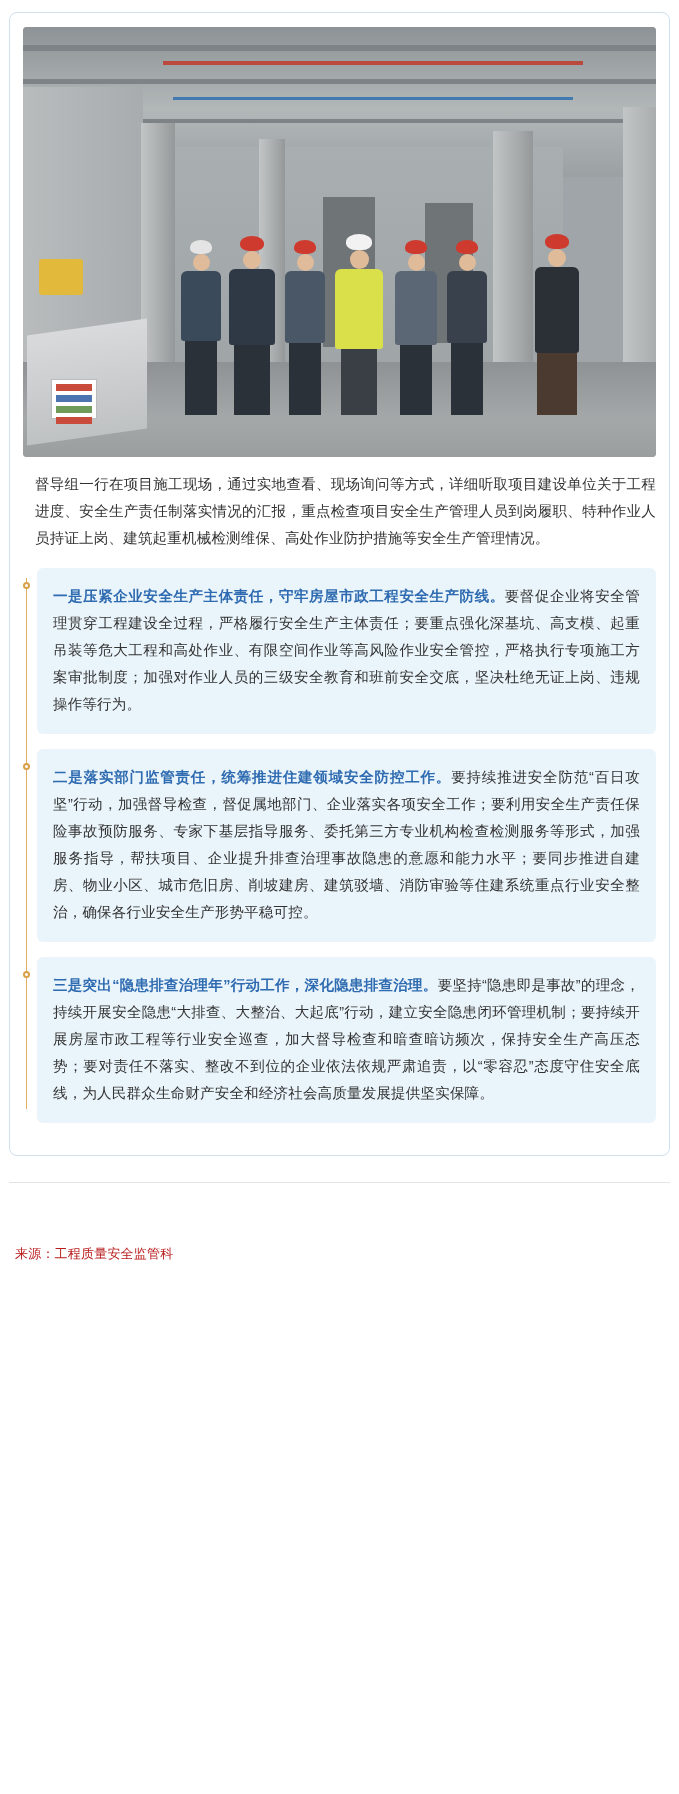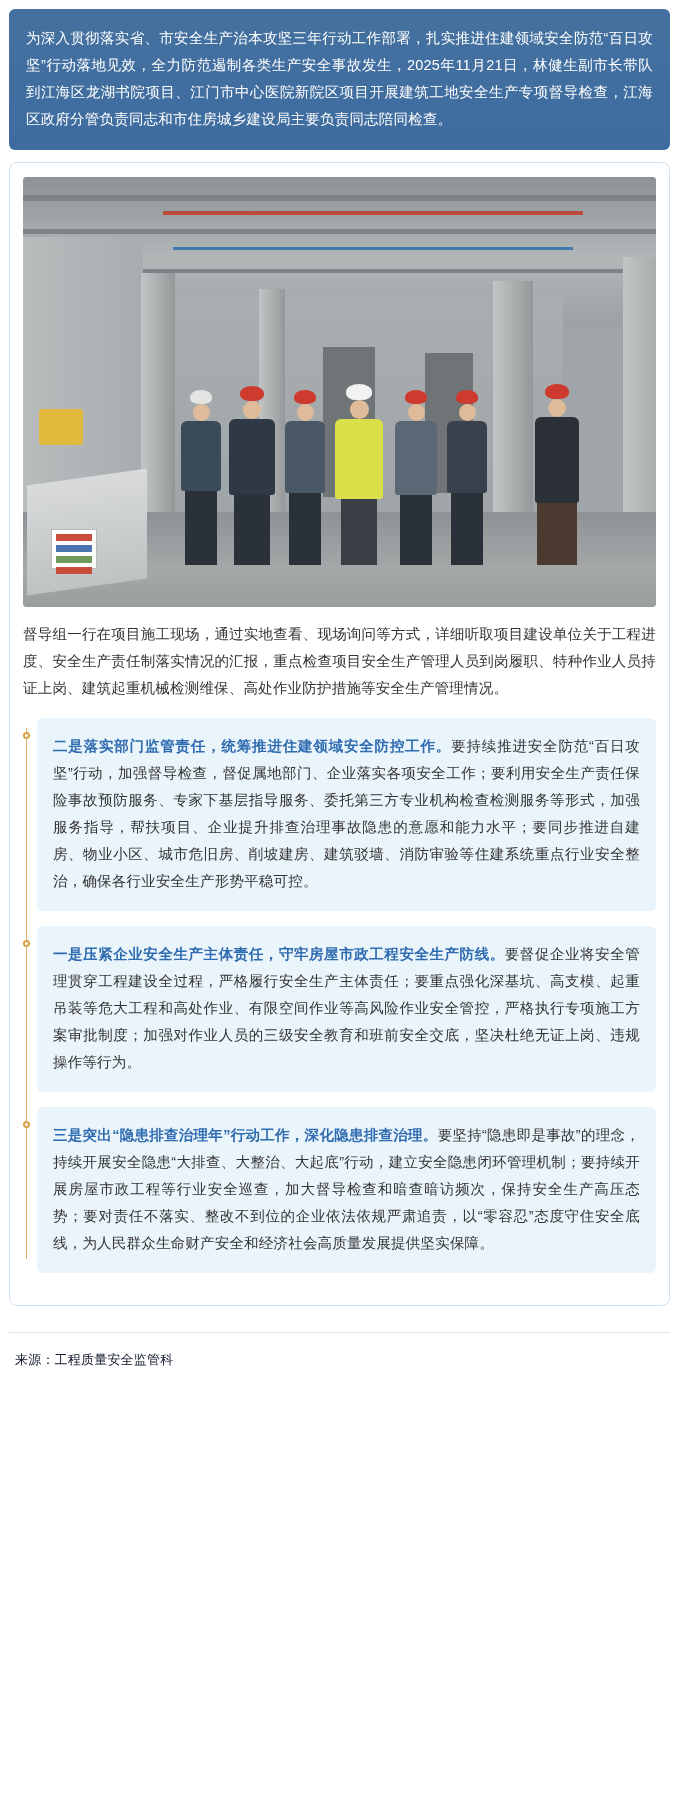--- a/index.html
+++ b/index.html
@@ -53,21 +53,21 @@
     overflow: hidden;
     line-height: 0;
   }
   .photo {
     width: 100%;
     height: 430px;
     display: block;
   }
 
   .para {
-    margin: 14px 0 0 0;
+    margin: 14px 0 0 12px;
     font-size: 14.5px;
     line-height: 27px;
     color: #333333;
     text-align: justify;
     letter-spacing: 0.2px;
   }
   .para.tight { margin-top: 18px; }
 
   
   .points {
@@ -118,22 +118,23 @@
 
   
   .footer {
     margin: 26px 9px 0 9px;
     border-top: 1px solid #e4e4e4;
     padding: 14px 6px 0 6px;
   }
   .footer div {
     font-size: 13px;
     line-height: 26px;
-    color: #0f172a;
+    color: #b91c1c;
     letter-spacing: .2px;
+    margin-top: 44px;
   }
 
   
   .scene { position: relative; width: 100%; height: 430px; background: #9fa5a8; overflow: hidden; }
   .s-ceiling { position:absolute; left:0; top:0; width:100%; height:150px;
     background: linear-gradient(180deg,#8d9396 0%, #b2b7b8 55%, #9ba1a3 100%); }
   .s-ceil-beam { position:absolute; background:#7d8386; }
   .s-wall-left { position:absolute; left:0; top:60px; width:120px; height:300px;
     background: linear-gradient(90deg,#b9bcbd 0%, #a8acae 100%); }
   .s-wall-back { position:absolute; left:120px; top:120px; width:420px; height:230px;
@@ -157,23 +158,20 @@
   .person .helmet { border-radius:50% 50% 40% 40%; margin:0 auto; }
   .person .body { border-radius:6px 6px 3px 3px; margin:0 auto; }
   .person .legs { background:#2b3138; margin:0 auto; }
   .vest { background:#d9e04a; }
 </style>
 </head>
 <body>
 
 <div class="page">
 
-  <section class="intro-banner">
-    <p>为深入贯彻落实省、市安全生产治本攻坚三年行动工作部署，扎实推进住建领域安全防范“百日攻坚”行动落地见效，全力防范遏制各类生产安全事故发生，2025年11月21日，林健生副市长带队到江海区龙湖书院项目、江门市中心医院新院区项目开展建筑工地安全生产专项督导检查，江海区政府分管负责同志和市住房城乡建设局主要负责同志陪同检查。</p>
-  </section>
 
   <section class="body-card">
 
     <div class="photo-wrap">
       <div class="scene photo" aria-label="督导组在建筑工地施工现场检查">
         <div class="s-ceiling"></div>
         <div class="s-ceil-beam" style="left:0;top:18px;width:100%;height:6px;"></div>
         <div class="s-ceil-beam" style="left:0;top:52px;width:100%;height:5px;"></div>
         <div class="s-ceil-beam" style="left:0;top:92px;width:100%;height:4px;"></div>
         <div class="s-pipe" style="left:140px;top:34px;width:420px;"></div>
@@ -240,26 +238,26 @@
         </div>
       </div>
     </div>
 
     <p class="para">督导组一行在项目施工现场，通过实地查看、现场询问等方式，详细听取项目建设单位关于工程进度、安全生产责任制落实情况的汇报，重点检查项目安全生产管理人员到岗履职、特种作业人员持证上岗、建筑起重机械检测维保、高处作业防护措施等安全生产管理情况。</p>
 
     <div class="points">
 
       <div class="point">
         <span class="dot"></span>
-        <p><span class="lead">二是落实部门监管责任，统筹推进住建领域安全防控工作。</span><span>要持续推进安全防范“百日攻坚”行动，加强督导检查，督促属地部门、企业落实各项安全工作；要利用安全生产责任保险事故预防服务、专家下基层指导服务、委托第三方专业机构检查检测服务等形式，加强服务指导，帮扶项目、企业提升排查治理事故隐患的意愿和能力水平；要同步推进自建房、物业小区、城市危旧房、削坡建房、建筑驳墙、消防审验等住建系统重点行业安全整治，确保各行业安全生产形势平稳可控。</span></p>
+        <p><span class="lead">一是压紧企业安全生产主体责任，守牢房屋市政工程安全生产防线。</span><span>要督促企业将安全管理贯穿工程建设全过程，严格履行安全生产主体责任；要重点强化深基坑、高支模、起重吊装等危大工程和高处作业、有限空间作业等高风险作业安全管控，严格执行专项施工方案审批制度；加强对作业人员的三级安全教育和班前安全交底，坚决杜绝无证上岗、违规操作等行为。</span></p>
       </div>
 
       <div class="point">
         <span class="dot"></span>
-        <p><span class="lead">一是压紧企业安全生产主体责任，守牢房屋市政工程安全生产防线。</span><span>要督促企业将安全管理贯穿工程建设全过程，严格履行安全生产主体责任；要重点强化深基坑、高支模、起重吊装等危大工程和高处作业、有限空间作业等高风险作业安全管控，严格执行专项施工方案审批制度；加强对作业人员的三级安全教育和班前安全交底，坚决杜绝无证上岗、违规操作等行为。</span></p>
+        <p><span class="lead">二是落实部门监管责任，统筹推进住建领域安全防控工作。</span><span>要持续推进安全防范“百日攻坚”行动，加强督导检查，督促属地部门、企业落实各项安全工作；要利用安全生产责任保险事故预防服务、专家下基层指导服务、委托第三方专业机构检查检测服务等形式，加强服务指导，帮扶项目、企业提升排查治理事故隐患的意愿和能力水平；要同步推进自建房、物业小区、城市危旧房、削坡建房、建筑驳墙、消防审验等住建系统重点行业安全整治，确保各行业安全生产形势平稳可控。</span></p>
       </div>
 
       <div class="point">
         <span class="dot"></span>
         <p><span class="lead">三是突出“隐患排查治理年”行动工作，深化隐患排查治理。</span><span>要坚持“隐患即是事故”的理念，持续开展安全隐患“大排查、大整治、大起底”行动，建立安全隐患闭环管理机制；要持续开展房屋市政工程等行业安全巡查，加大督导检查和暗查暗访频次，保持安全生产高压态势；要对责任不落实、整改不到位的企业依法依规严肃追责，以“零容忍”态度守住安全底线，为人民群众生命财产安全和经济社会高质量发展提供坚实保障。</span></p>
       </div>
 
     </div>
   </section>
 

